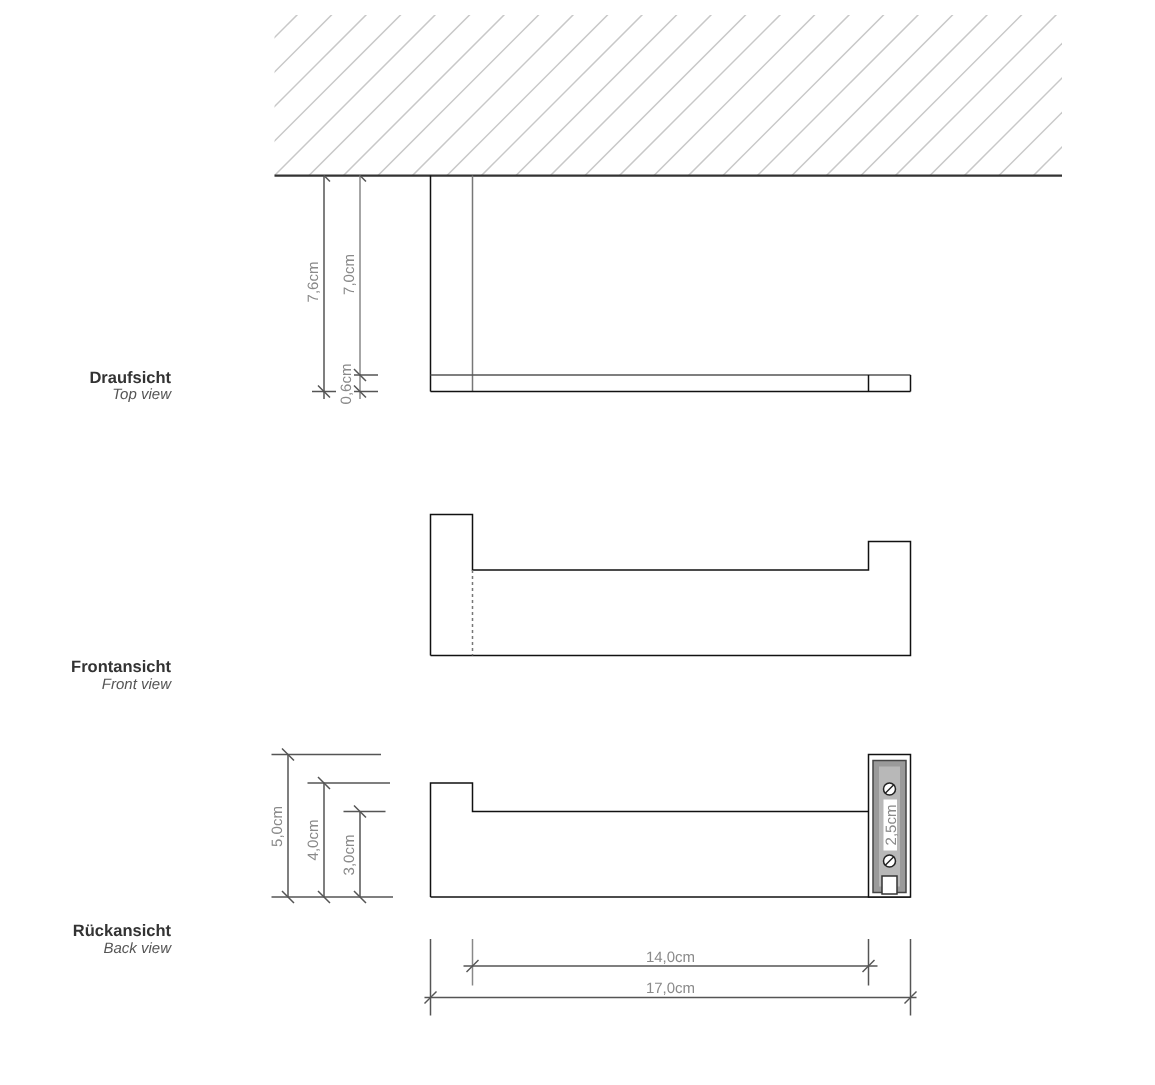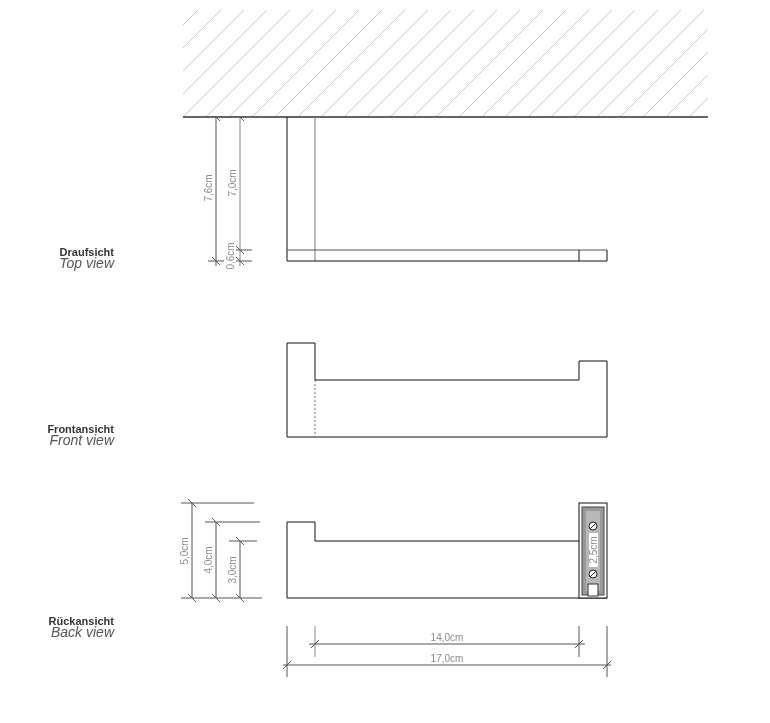--- a/index.html
+++ b/index.html
@@ -1,31 +1,31 @@
 <!DOCTYPE html>
 <html><head>
 <meta charset="utf-8">
 <style>
   html, body { margin: 0; padding: 0; background: #ffffff; }
   body { width: 770px; height: 723px; position: relative; overflow: hidden;
          font-family: "Liberation Sans", sans-serif; }
   .view-label { position: absolute; text-align: right; width: 110px; left: 4px; line-height: 11px; }
   .view-label .de { font-size: 11px; color: #333333; display: block; font-weight: bold; }
-  .view-label .en { font-size: 14px; color: #555555; font-style: italic; display: block; }
+  .view-label .en { font-size: 10px; color: #555555; font-style: italic; display: block; }
   svg { position: absolute; left: 0; top: 0; }
   .dimtxt { font-family: "Liberation Sans", sans-serif; font-size: 10px; fill: #8a8a8a; }
 </style>
 </head>
 <body>
 
 <div class="view-label" style="top:247px;">
   <span class="de">Draufsicht</span>
   <span class="en">Top view</span>
 </div>
-<div class="view-label" style="top:424px;">
+<div class="view-label" style="top:440px;">
   <span class="de">Frontansicht</span>
   <span class="en">Front view</span>
 </div>
 <div class="view-label" style="top:616px;">
   <span class="de">Rückansicht</span>
   <span class="en">Back view</span>
 </div>
 
 <svg width="770" height="723" viewBox="0 0 770 723">
   <defs>

